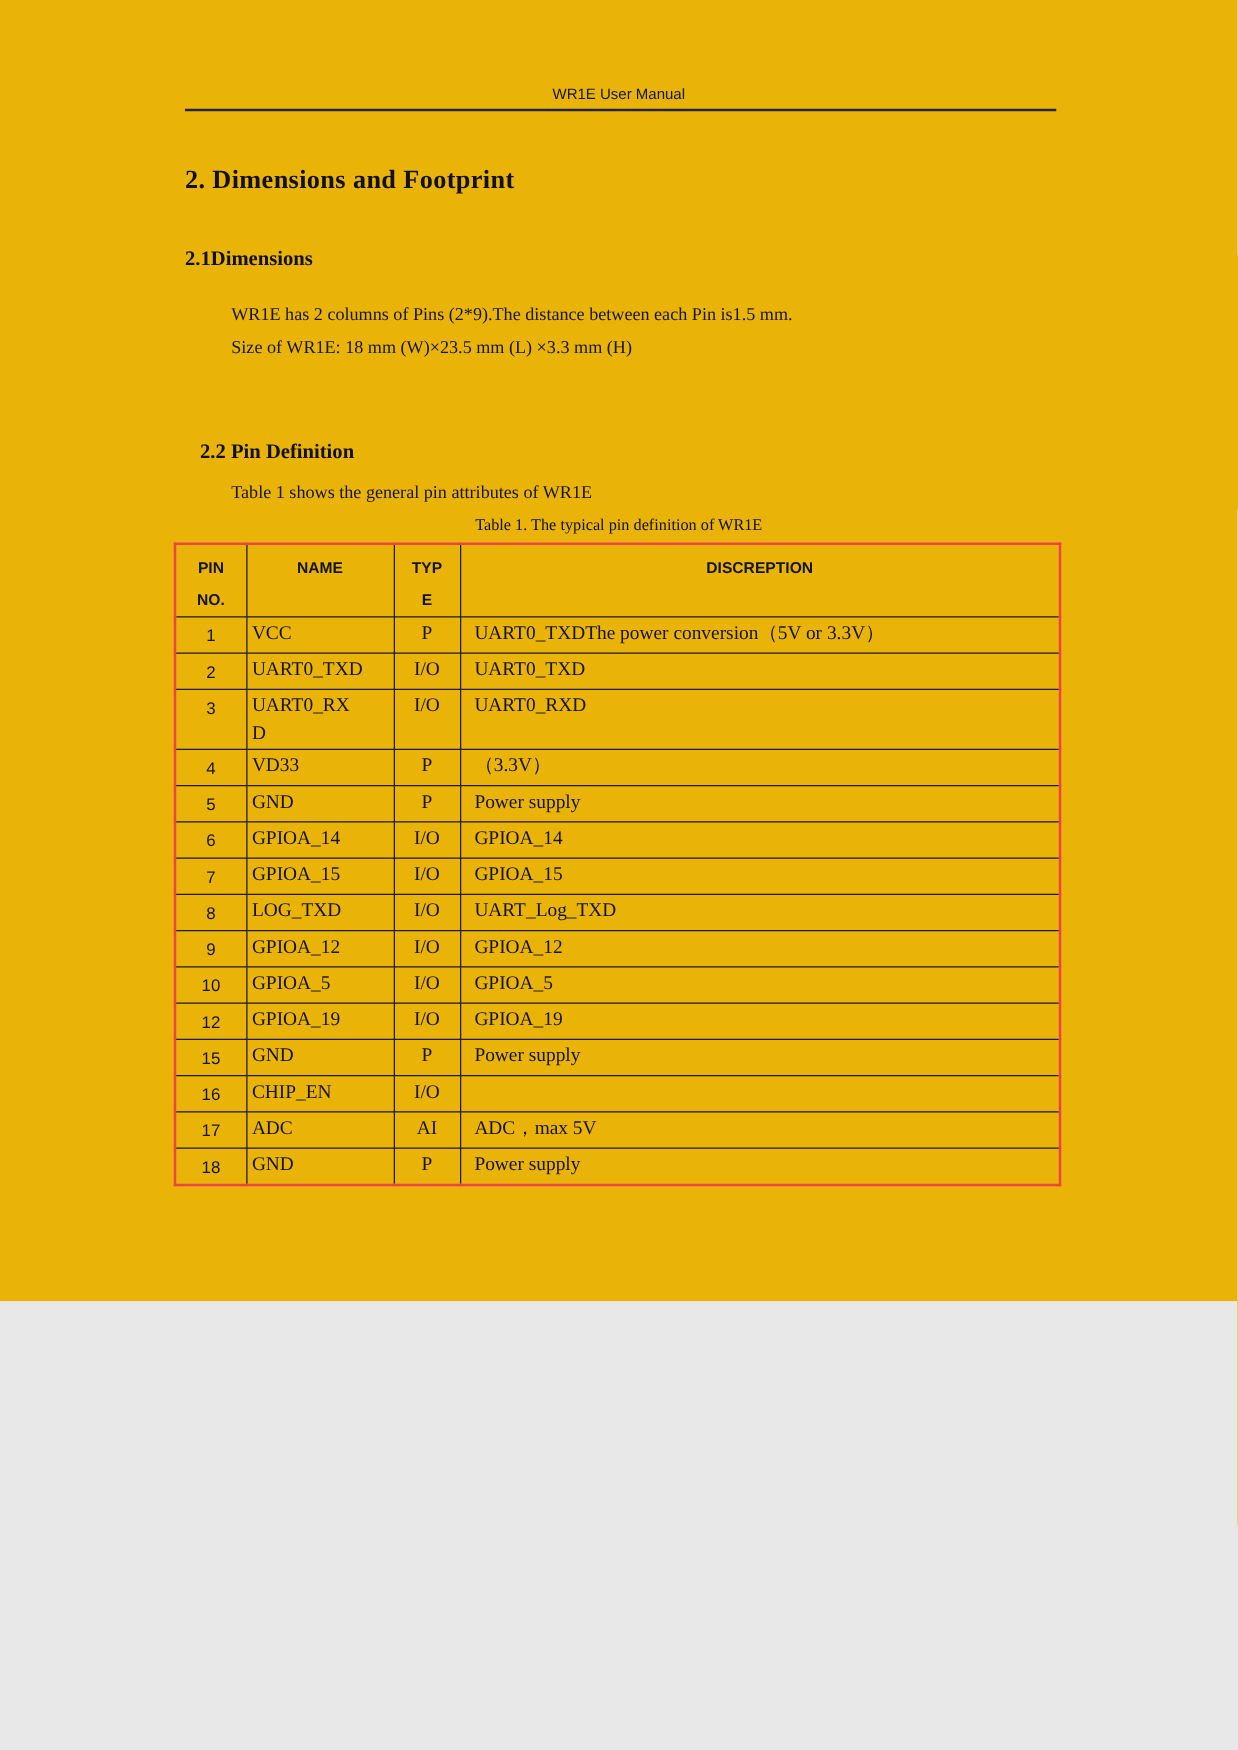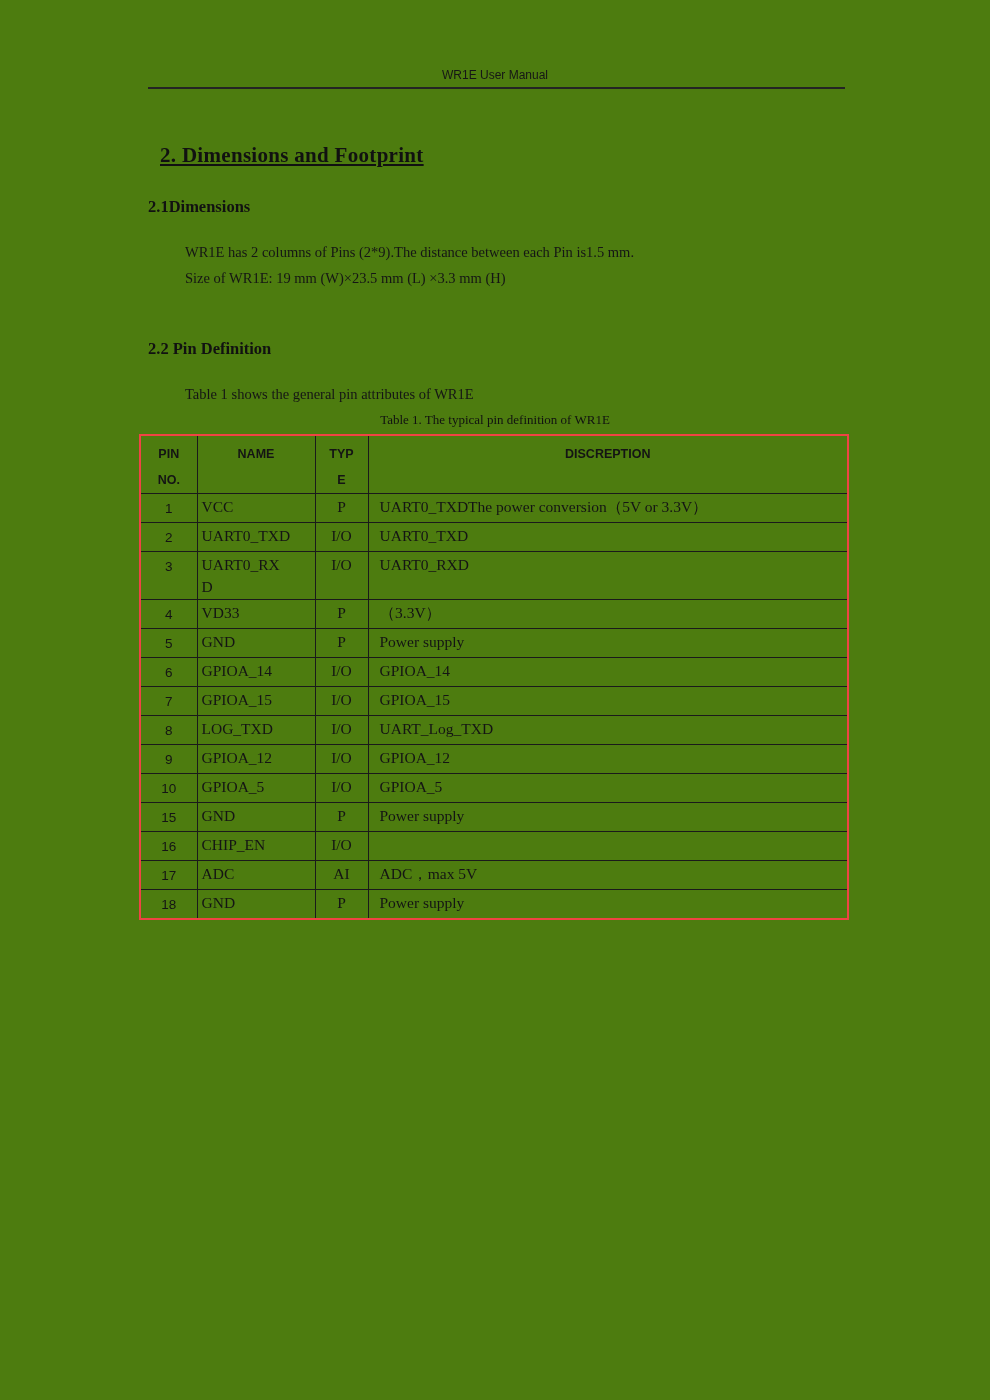--- a/index.html
+++ b/index.html
@@ -1,20 +1,20 @@
 <!DOCTYPE html>
 <html><head>
 <meta charset="utf-8">
 <style>
   html, body { margin: 0; padding: 0; background: #e8e8e8; }
   .page {
     position: relative;
     width: 990px;
-    height: 1400px;
-    background: #4d7c0f;
+    height: 1041px;
+    background: #eab308;
     color: #111111;
     font-family: "Liberation Serif", serif;
     overflow: hidden;
   }
   .abs { position: absolute; }
 
   .page-header-title {
     top: 68px; left: 0; width: 990px;
     text-align: center;
     font-family: "Liberation Sans", sans-serif;
@@ -99,29 +99,29 @@
 </style>
 </head>
 <body>
 
 <div class="page">
 
   <div class="abs page-header-title">WR1E User Manual</div>
 
   <div class="abs header-rule"></div>
 
-  <h1 class="abs main-title" style="margin:12px; font-size:21px;text-decoration:underline;">2. Dimensions and Footprint</h1>
+  <h1 class="abs main-title" style="margin:0; font-size:21px;">2. Dimensions and Footprint</h1>
 
   <h2 class="abs sub-title sub-title-1" style="margin:0;">2.1Dimensions</h2>
 
   <div class="abs body-text body-line-1">WR1E has 2 columns of Pins (2*9).The distance between each Pin is1.5 mm.</div>
 
-  <div class="abs body-text body-line-2">Size of WR1E: 19 mm (W)×23.5 mm (L) ×3.3 mm (H)</div>
-
-  <h2 class="abs sub-title sub-title-2" style="margin:0;text-align:right;">2.2 Pin Definition</h2>
+  <div class="abs body-text body-line-2">Size of WR1E: 18 mm (W)×23.5 mm (L) ×3.3 mm (H)</div>
+
+  <h2 class="abs sub-title sub-title-2" style="margin:12px;text-align:right;">2.2 Pin Definition</h2>
 
   <div class="abs body-text table-intro">Table 1 shows the general pin attributes of WR1E</div>
 
   <div class="abs table-caption">Table 1. The typical pin definition of WR1E</div>
 
   <table class="pin-table">
     <colgroup>
       <col class="col-no">
         <col class="col-name">
         <col class="col-type">
@@ -193,20 +193,26 @@
           <td class="col-type">I/O</td>
           <td class="col-desc">GPIOA_12</td>
         </tr>
         <tr>
           <td class="col-no">10</td>
           <td class="col-name">GPIOA_5</td>
           <td class="col-type">I/O</td>
           <td class="col-desc">GPIOA_5</td>
         </tr>
         <tr>
+          <td class="col-no">12</td>
+          <td class="col-name">GPIOA_19</td>
+          <td class="col-type">I/O</td>
+          <td class="col-desc">GPIOA_19</td>
+        </tr>
+        <tr>
           <td class="col-no">15</td>
           <td class="col-name">GND</td>
           <td class="col-type">P</td>
           <td class="col-desc">Power supply</td>
         </tr>
         <tr>
           <td class="col-no">16</td>
           <td class="col-name">CHIP_EN</td>
           <td class="col-type">I/O</td>
           <td class="col-desc"></td>

